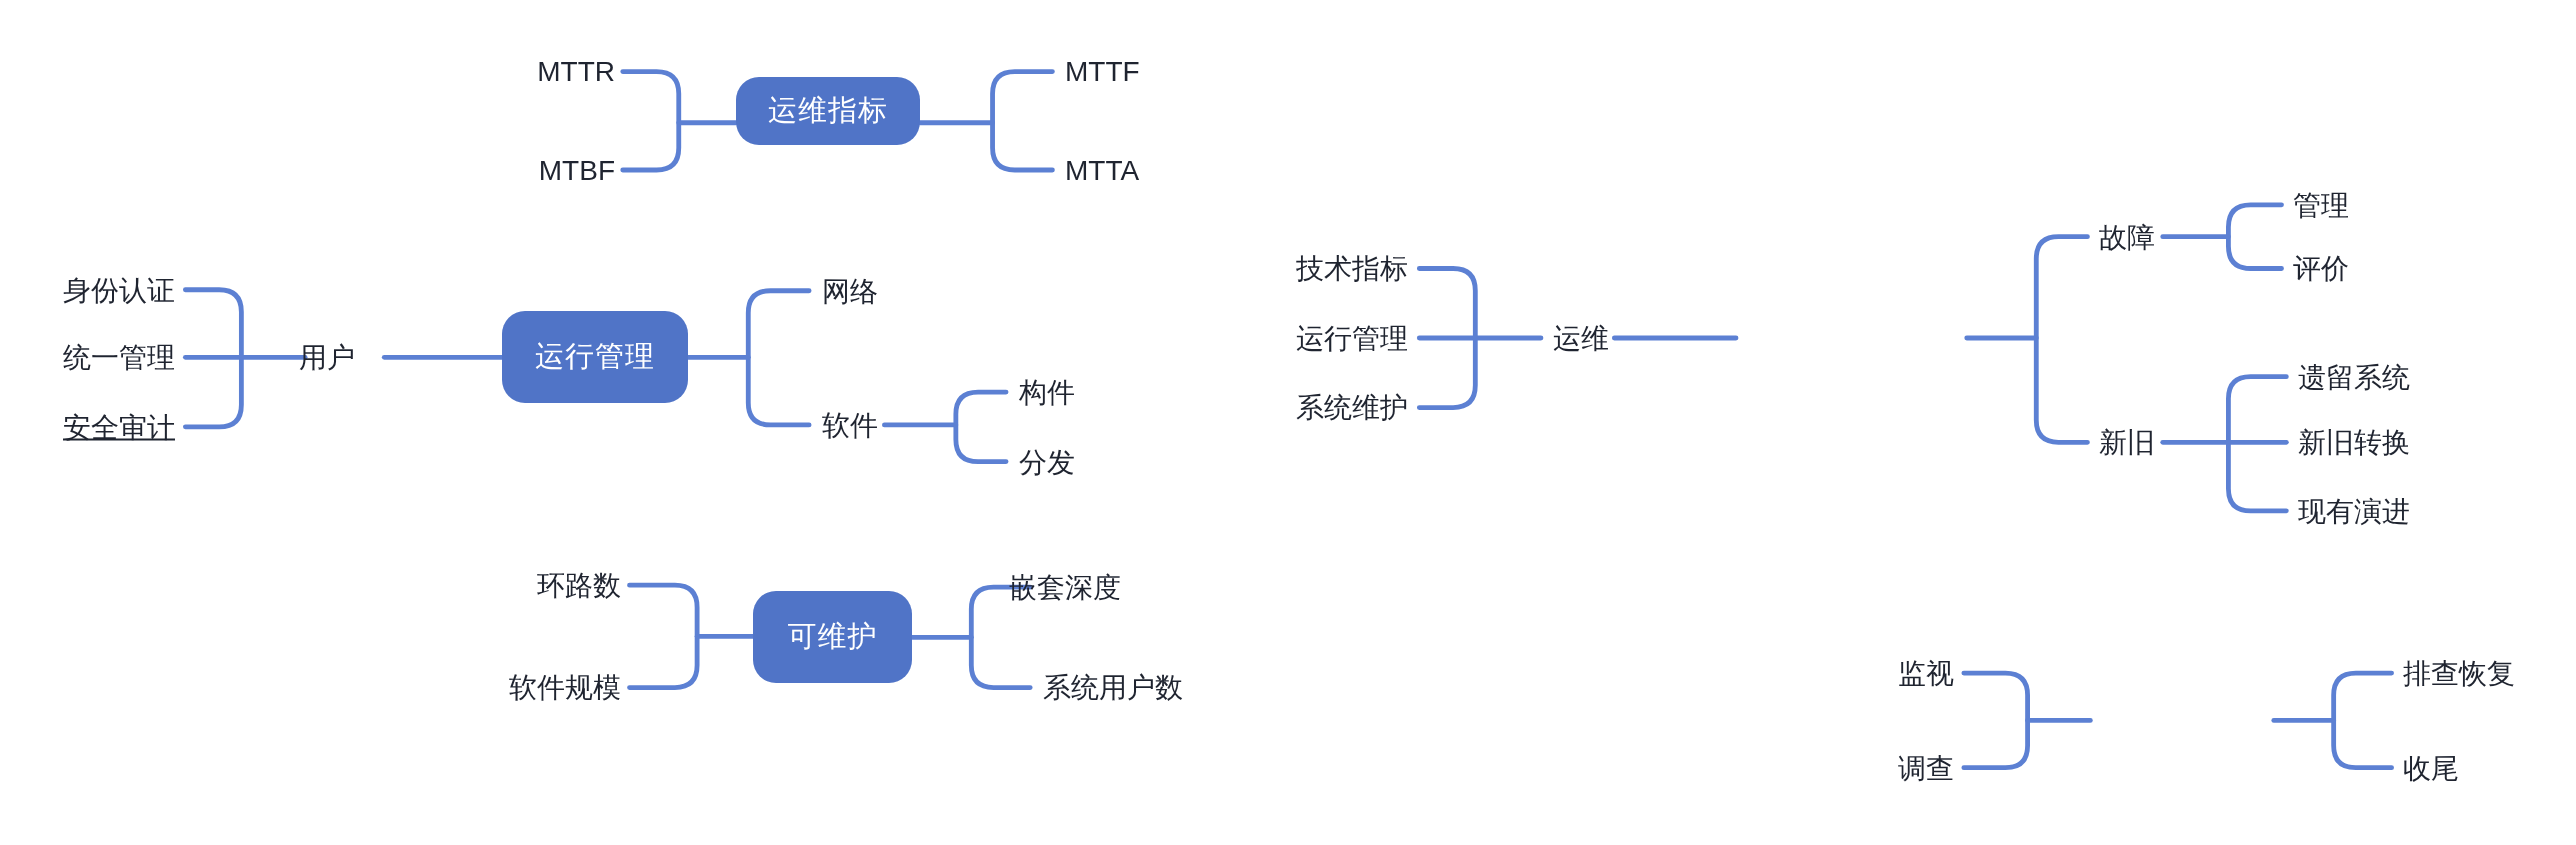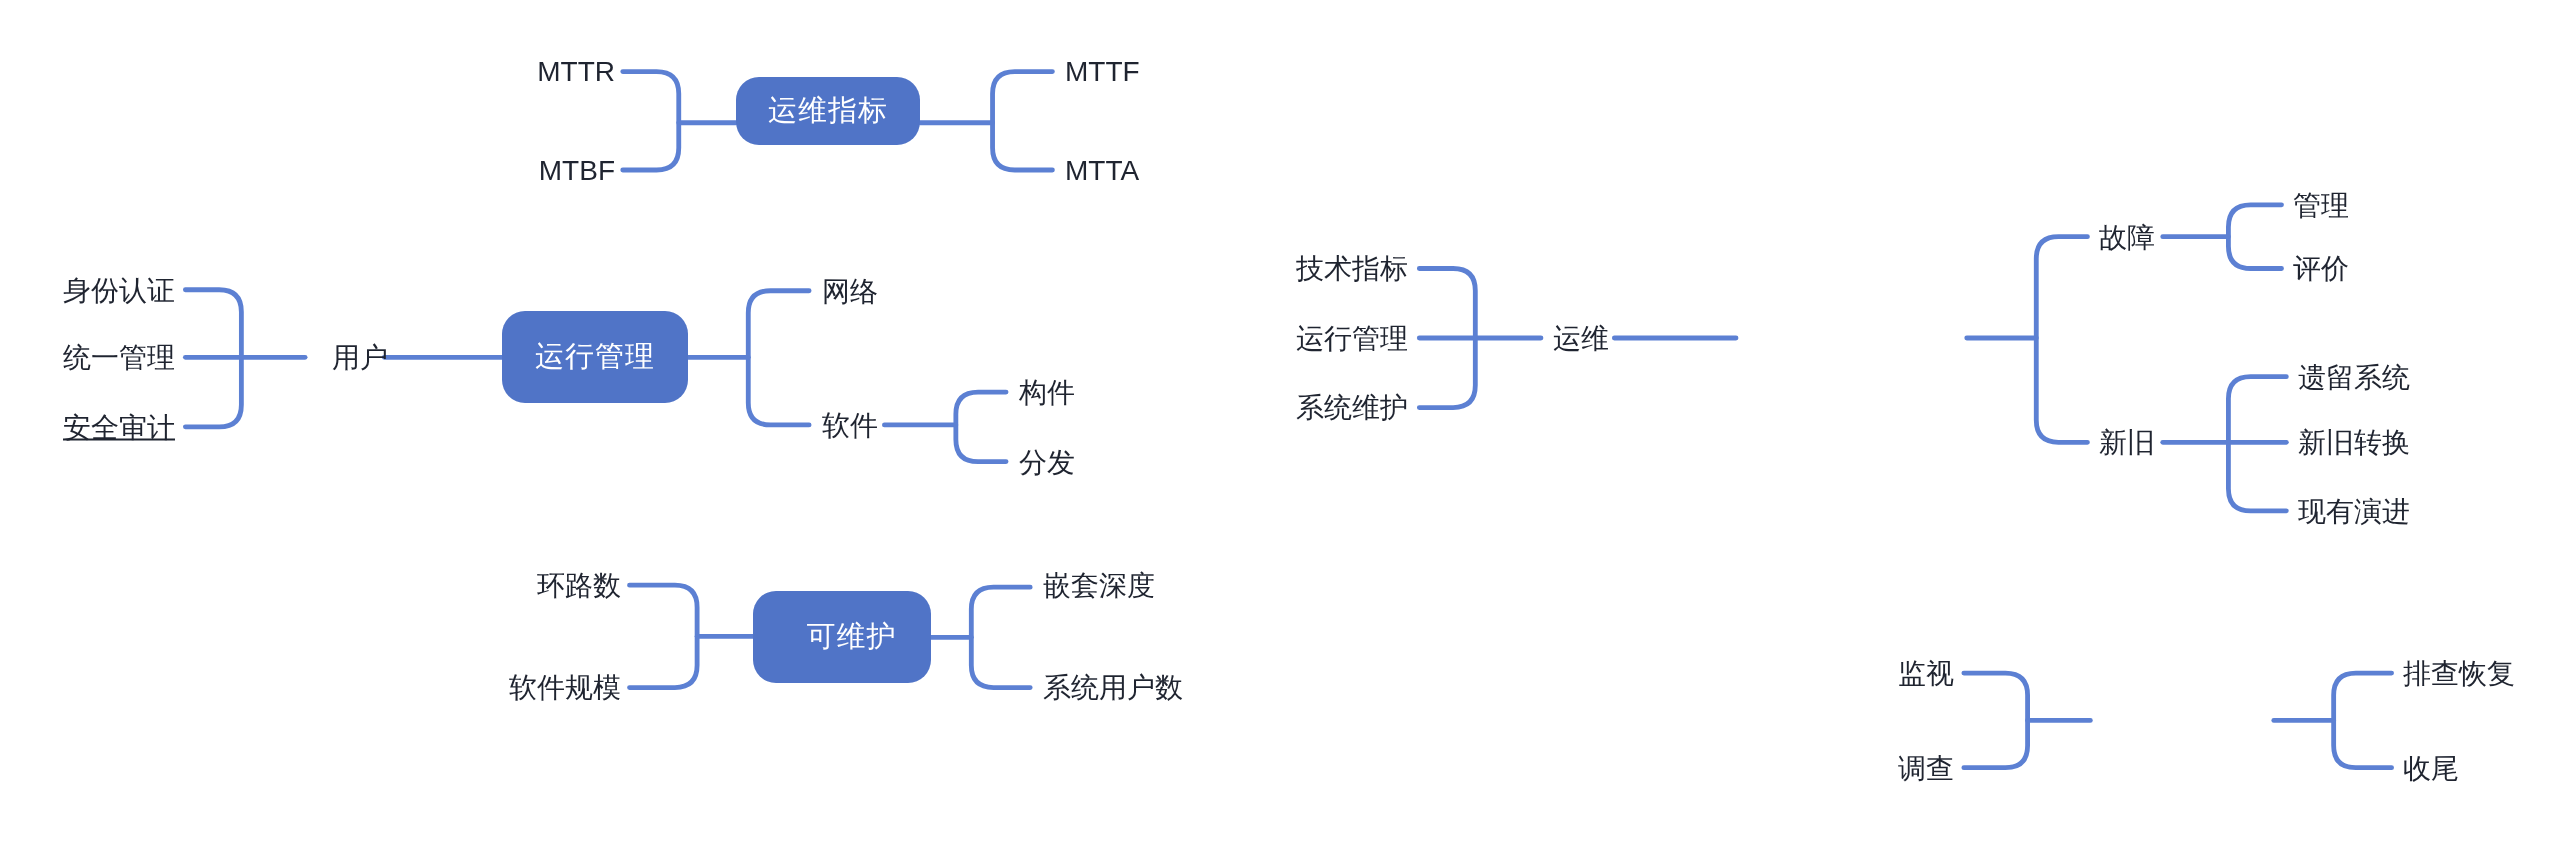--- a/index.html
+++ b/index.html
@@ -85,31 +85,31 @@
 
   <div class="leaf" style="right:1961px;top:71px;">MTTR</div>
   <div class="leaf" style="right:1961px;top:170px;margin-left:16px;">MTBF</div>
   <div class="node" style="left:736px;top:77px;width:184px;height:68px;">运维指标</div>
   <div class="leaf" style="left:1065px;top:71px;">MTTF</div>
   <div class="leaf" style="left:1065px;top:170px;">MTTA</div>
 
   <div class="leaf" style="right:2401px;top:290px;">身份认证</div>
   <div class="leaf" style="right:2401px;top:357px;">统一管理</div>
   <div class="leaf" style="right:2401px;top:427px;text-decoration:underline;">安全审计</div>
-  <div class="leaf" style="left:332px;top:357px;">用户</div>
+  <div class="leaf" style="left:299px;top:357px;">用户</div>
   <div class="node" style="left:502px;top:311px;width:186px;height:92px;">运行管理</div>
   <div class="leaf" style="left:822px;top:291px;">网络</div>
   <div class="leaf" style="left:822px;top:425px;">软件</div>
   <div class="leaf" style="left:1019px;top:392px;">构件</div>
   <div class="leaf" style="left:1019px;top:462px;">分发</div>
 
   <div class="leaf" style="right:1955px;top:585px;">环路数</div>
   <div class="leaf" style="right:1955px;top:687px;">软件规模</div>
-  <div class="node" style="left:753px;top:591px;width:159px;height:92px;padding-left:19px;">可维护</div>
-  <div class="leaf" style="left:1043px;top:587px;font-family:Liberation Mono, monospace;">嵌套深度</div>
+  <div class="node" style="left:753px;top:591px;width:159px;height:92px;">可维护</div>
+  <div class="leaf" style="left:1009px;top:587px;">嵌套深度</div>
   <div class="leaf" style="left:1043px;top:687px;text-align:right;">系统用户数</div>
 
   <div class="leaf" style="right:1168px;top:268px;">技术指标</div>
   <div class="leaf" style="right:1168px;top:338px;">运行管理</div>
   <div class="leaf" style="right:1168px;top:407px;">系统维护</div>
   <div class="leaf" style="left:1553px;top:338px;">运维</div>
   <div class="leaf" style="left:2099px;top:237px;">故障</div>
   <div class="leaf" style="left:2293px;top:205px;">管理</div>
   <div class="leaf" style="left:2293px;top:268px;">评价</div>
   <div class="leaf" style="left:2099px;top:442px;">新旧</div>

